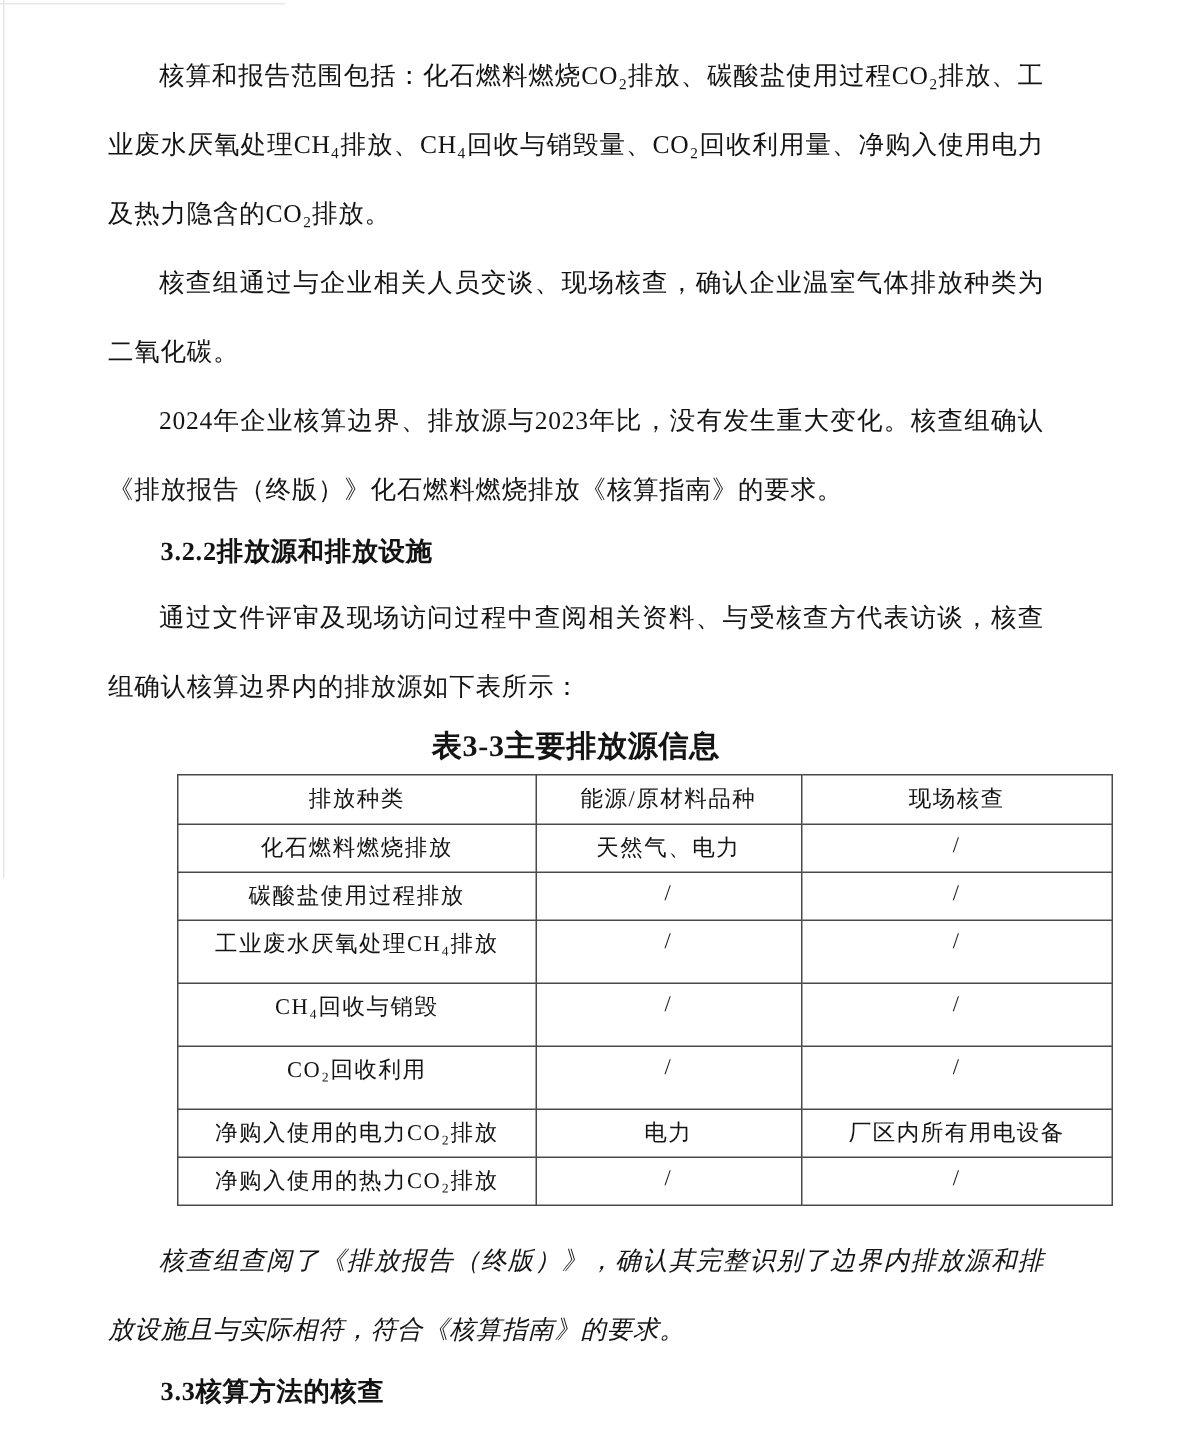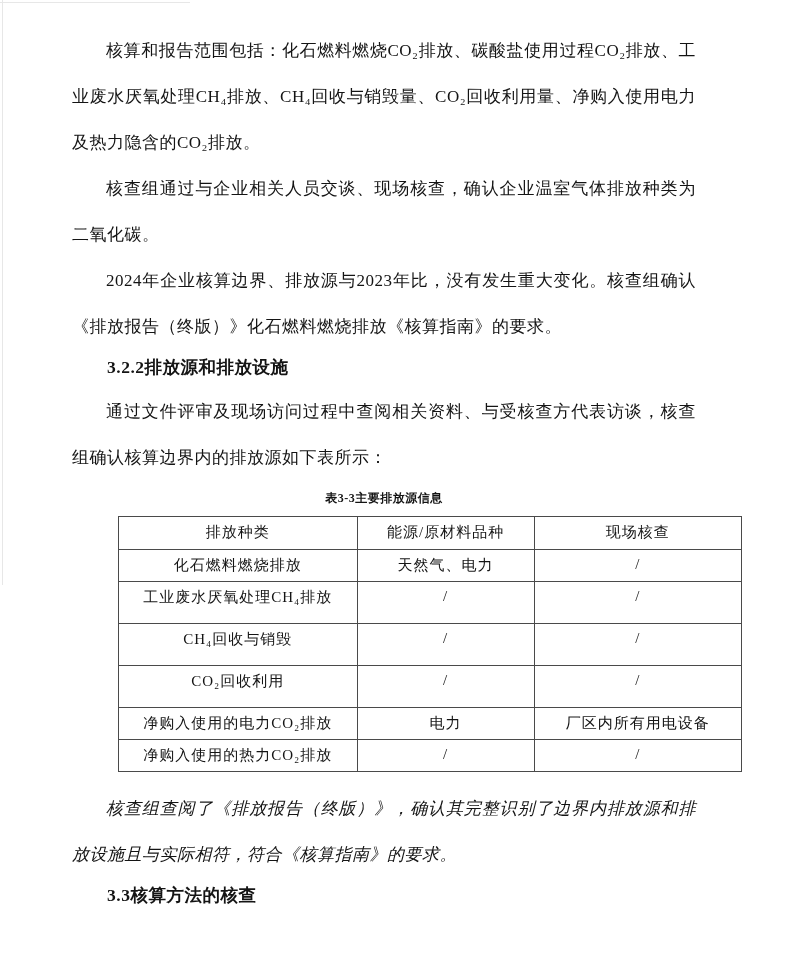--- a/index.html
+++ b/index.html
@@ -34,21 +34,21 @@
     margin: 6px 0 10px 0;
     font-size: 17.5px;
     font-weight: bold;
     line-height: 23px;
     text-indent: 2em;
     letter-spacing: 0.5px;
     font-family: Liberation Serif, serif;
   }
   .table-title {
     margin: 6px 0 0 0;
-    font-size: 12px;
+    font-size: 20px;
     font-weight: bold;
     line-height: 22px;
     text-align: center;
     letter-spacing: 0.5px;
   }
   table.src {
     width: 100%;
     border-collapse: collapse;
     table-layout: fixed;
     margin-top: 7px;
@@ -101,20 +101,25 @@
         <th>能源/原材料品种</th>
         <th>现场核查</th>
       </tr>
     </thead>
     <tbody>
       <tr class="h-norm">
         <td>化石燃料燃烧排放</td>
         <td>天然气、电力</td>
         <td>/</td>
       </tr>
+      <tr class="h-norm">
+        <td>碳酸盐使用过程排放</td>
+        <td>/</td>
+        <td>/</td>
+      </tr>
       <tr class="h-tall">
         <td>工业废水厌氧处理CH₄排放</td>
         <td>/</td>
         <td>/</td>
       </tr>
       <tr class="h-tall">
         <td>CH₄回收与销毁</td>
         <td>/</td>
         <td>/</td>
       </tr>

